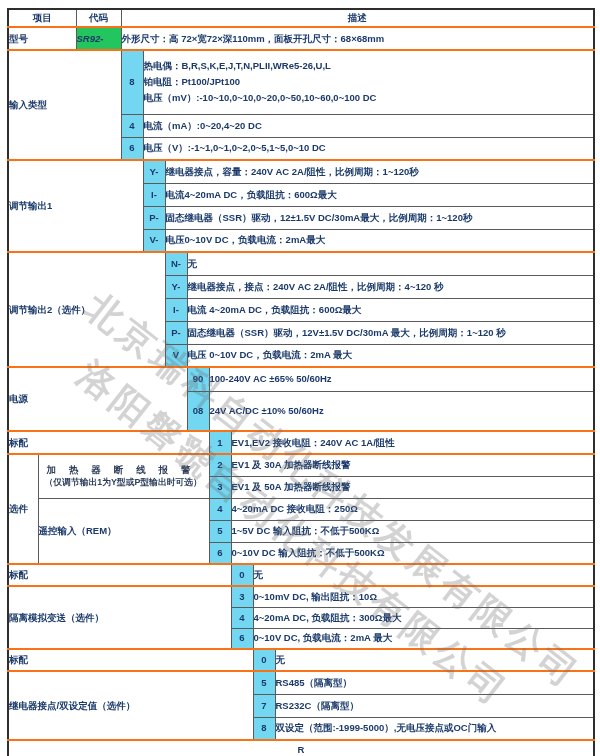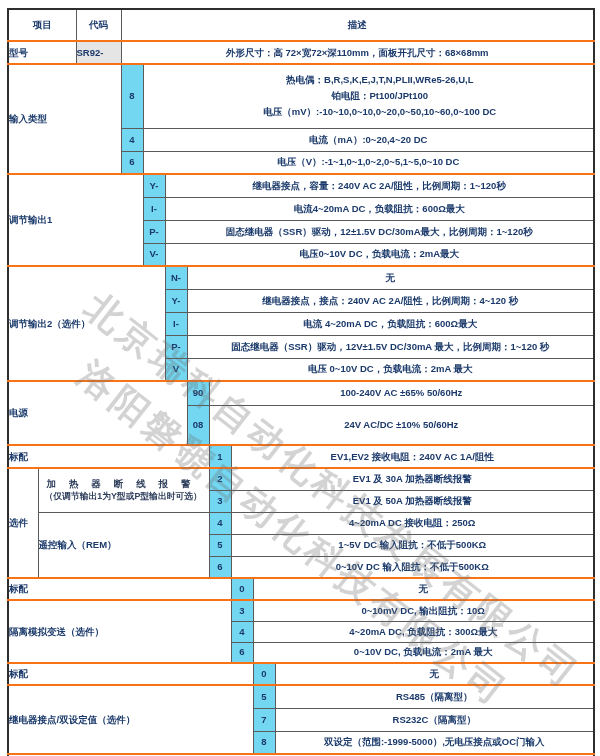--- a/index.html
+++ b/index.html
@@ -17,23 +17,23 @@
     padding:0;vertical-align:middle;
     font-size:9.5px;line-height:1.25;color:#1b3a6b;font-weight:600;
     overflow:hidden;white-space:nowrap;
   }
   tr.sec > td{border-top:2px solid #f97316;}
   td.hd{ text-align:center;color:#222;font-weight:700;font-size:10px;}
   td.item{ padding-left:6px;color:#2f3f5c;font-weight:600;}
   td.k{
     background:#73d7f2;text-align:center;color:#1a1a1a;font-weight:700;font-size:9.5px;
   }
-  td.desc{ padding-left:7px;text-align:center;}
-  td.model{ background:#e5e5e5;padding-left:5px;color:#1a1a1a;font-weight:700;}
-  .mline{margin:4px 0;padding-left:23px;}
+  td.desc{ padding-left:7px;}
+  td.model{ background:#22c55e;padding-left:5px;color:#1a1a1a;font-weight:700;font-style:italic;}
+  .mline{margin:4px 0;}
   .just{
     text-align:justify;text-align-last:justify;padding:0 18px 1px 8px;color:#2f3f5c;
   }
   .subnote{ padding-left:6px;font-size:8.8px;color:#2f3f5c;text-align:left;text-align-last:left;}
   td.remlbl{ padding-left:12px;color:#2f3f5c;}
   td.rfoot{ text-align:center;font-weight:700;color:#222;font-size:10px;}
   .wm{
     position:absolute;z-index:5;pointer-events:none;white-space:nowrap;
     font-size:37px;font-weight:700;letter-spacing:4px;
     color:rgba(110,110,110,0.30);
@@ -54,21 +54,21 @@
         <col style="width:22px">
         <col style="width:22px">
       <col style="width:22px">
         <col style="width:22px">
         <col style="width:22px">
       <col style="width:22px">
         <col style="width:319px">
     </colgroup>
 
     <tbody>
-        <tr style="height:32px">
+        <tr style="height:18px">
       <td class="hd" colspan="2">项目</td>
       <td class="hd">代码</td>
       <td class="hd" colspan="8">描述</td>
     </tr>
 
     <tr class="sec" style="height:23px">
       <td class="item" colspan="2">型号</td>
       <td class="model">SR92-</td>
       <td class="desc" colspan="8">外形尺寸：高 72×宽72×深110mm，面板开孔尺寸：68×68mm</td>
     </tr>

